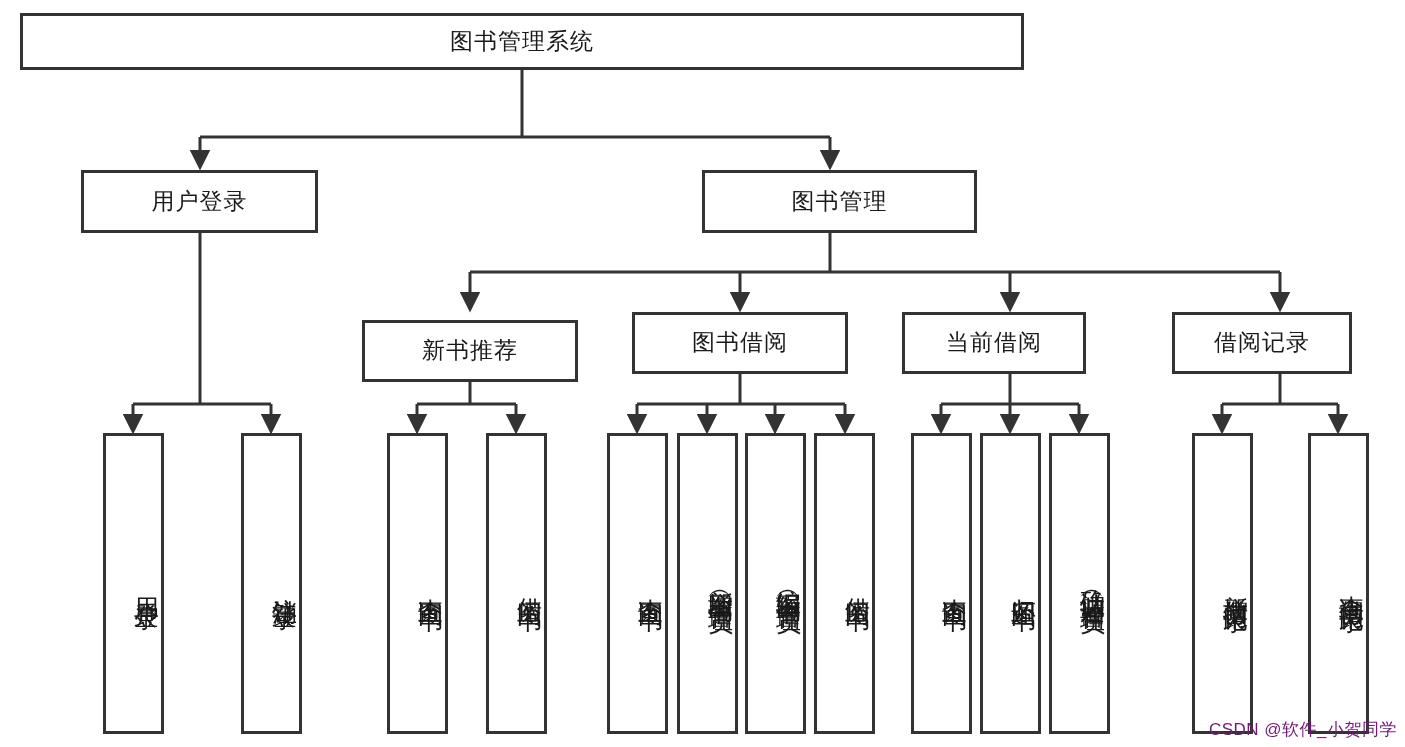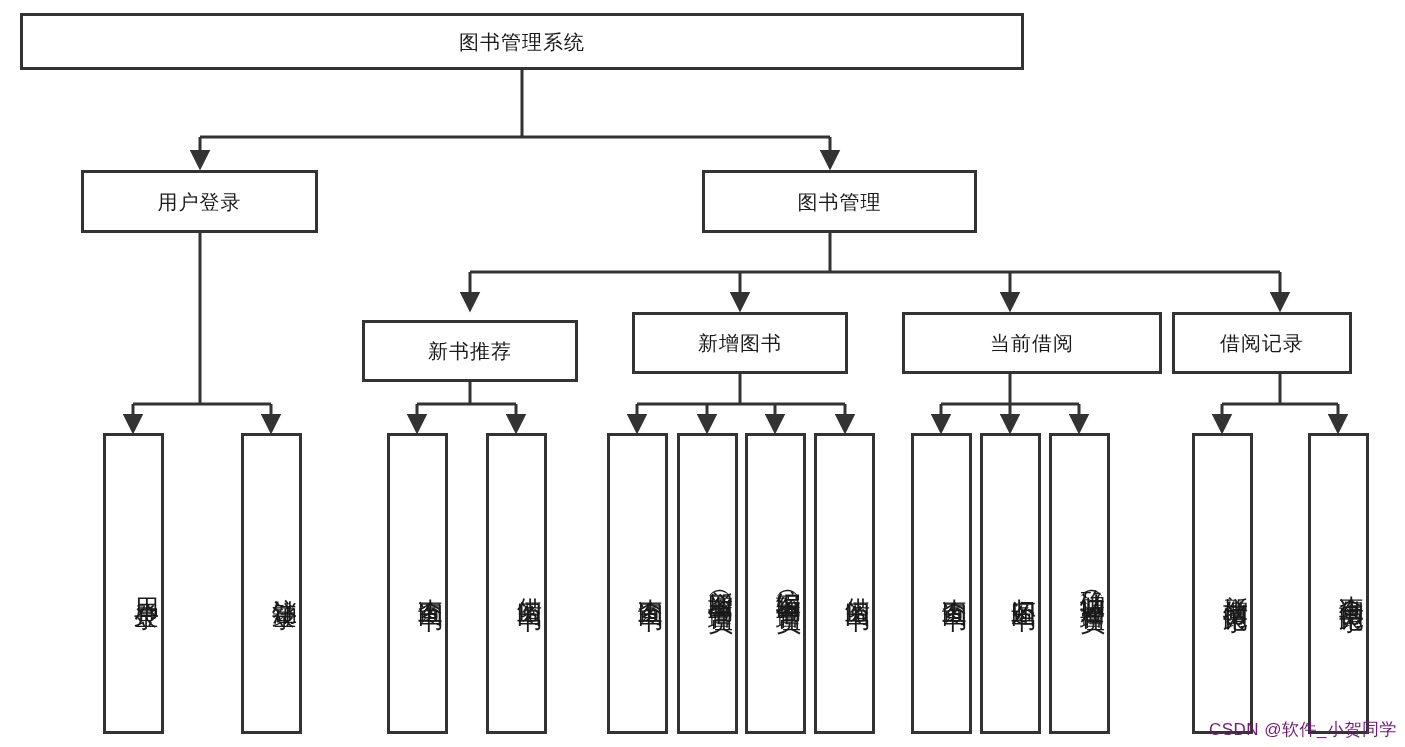--- a/index.html
+++ b/index.html
@@ -30,21 +30,21 @@
     box-sizing: border-box;
     border: 3px solid #333333;
     background: #ffffff;
     color: #1a1a1a;
     display: flex;
     align-items: center;
     justify-content: center;
     text-align: center;
   }
   .node.horiz {
-    font-size: 20px;
+    font-size: 23px;
     letter-spacing: 1px;
     line-height: 1.1;
   }
   .node.vert {
     writing-mode: vertical-rl;
     text-orientation: upright;
     font-size: 25px;
     line-height: 1.15;
     letter-spacing: 3px;
     padding-top: 6px;
@@ -120,22 +120,22 @@
       <path d="M 1338 404 L 1338 424" marker-end="url(#arrow)"></path>
     </g>
   </svg>
 
   <div class="node horiz" style="left:20px; top:13px; width:1004px; height:57px;">图书管理系统</div>
 
   <div class="node horiz" style="left:81px; top:170px; width:237px; height:63px;">用户登录</div>
   <div class="node horiz" style="left:702px; top:170px; width:275px; height:63px;">图书管理</div>
 
   <div class="node horiz" style="left:362px; top:320px; width:216px; height:62px;">新书推荐</div>
-  <div class="node horiz" style="left:632px; top:312px; width:216px; height:62px;">新增图书</div>
-  <div class="node horiz" style="left:902px; top:312px; width:260px; height:62px;">当前借阅</div>
+  <div class="node horiz" style="left:632px; top:312px; width:216px; height:62px;">图书借阅</div>
+  <div class="node horiz" style="left:902px; top:312px; width:184px; height:62px;">当前借阅</div>
   <div class="node horiz" style="left:1172px; top:312px; width:180px; height:62px;">借阅记录</div>
 
   <div class="node vert" style="left:103px; top:433px; width:61px; height:301px;">用户登录</div>
   <div class="node vert" style="left:241px; top:433px; width:61px; height:301px;">注销登录</div>
 
   <div class="node vert" style="left:387px; top:433px; width:61px; height:301px;">查询图书</div>
   <div class="node vert" style="left:486px; top:433px; width:61px; height:301px;">借阅图书</div>
 
   <div class="node vert" style="left:607px; top:433px; width:61px; height:301px;">查询图书</div>
   <div class="node vert tall-text" style="left:677px; top:433px; width:61px; height:301px;">新增图书（管理员）</div>

